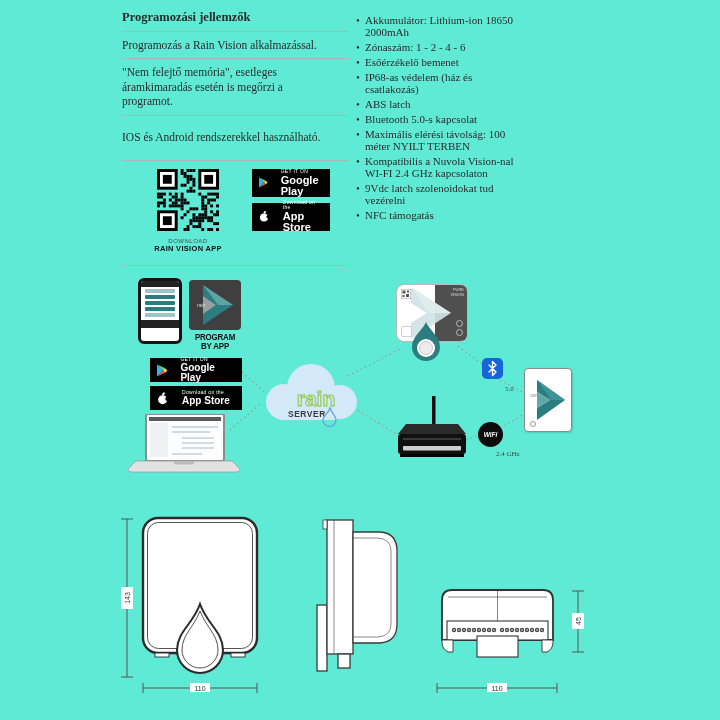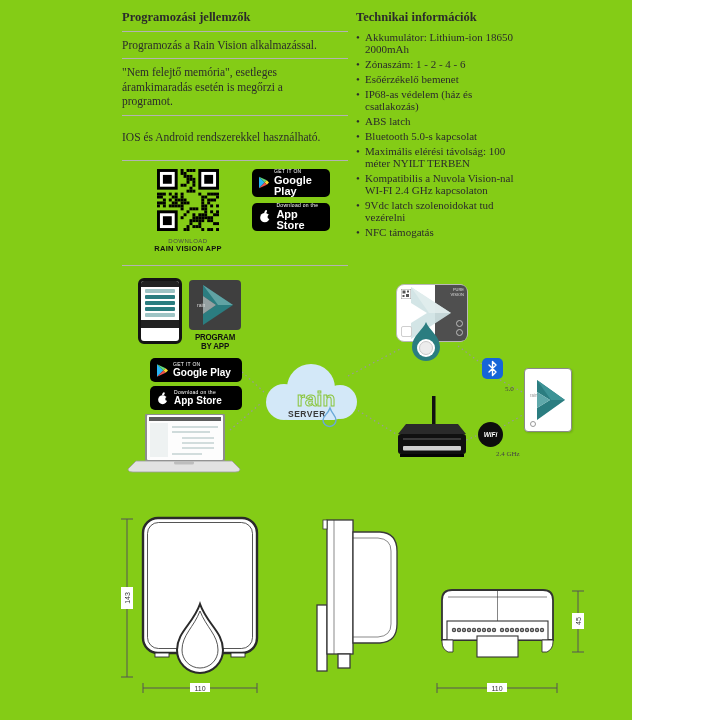--- a/index.html
+++ b/index.html
@@ -1,37 +1,37 @@
 <!DOCTYPE html>
 <html><head>
 <meta charset="utf-8">
 <style>
   html,body{margin:0;padding:0;background:#fff;}
-  .sheet{position:relative;width:632px;height:720px;background:#84cc16;overflow:hidden;
+  .sheet{position:relative;width:720px;height:720px;background:#5eead4;overflow:hidden;
          font-family:"Liberation Serif", serif;color:#2b2b2b;}
   
   .col-left{position:absolute;left:122px;top:8px;width:226px;}
   .col-right{position:absolute;left:356px;top:8px;width:238px;}
   .h-head{font-size:12.5px;font-weight:bold;margin:2px 0 6px 0;}
   .rule{border:none;border-top:1px solid #b3b3b3;margin:6px 0;}
   .para{font-size:11.5px;line-height:1.25;margin:4px 0;}
   .blist{list-style:none;margin:6px 0 0 0;padding:0;}
   .blist li{position:relative;padding-left:9px;font-size:11px;line-height:1.12;
             margin-bottom:2.5px;width:152px;}
   .blist li::before{content:"\2022";position:absolute;left:0;top:0;}
   
   .qr-row{display:flex;margin-top:8px;align-items:flex-start;}
   .qr-block{width:96px;text-align:center;margin-left:18px;}
   .qr-cap1{font-family:"Liberation Sans",sans-serif;font-size:6px;color:#4a4a4a;
            letter-spacing:.5px;margin-top:3px;}
   .qr-cap2{font-family:Liberation Sans, sans-serif;font-size:7.5px;font-weight:bold;
            color:#111;letter-spacing:.3px;}
   .badge-col{display:flex;flex-direction:column;gap:6px;margin-left:16px;}
-  .badge{background:#000;border-radius:5px;color:#fff;display:flex;align-items:center;
-         padding:10px 7px;box-sizing:border-box;font-family:"Liberation Sans",sans-serif;}
+  .badge{background:#000;border-radius:0;color:#fff;display:flex;align-items:center;
+         padding:10px 7px;box-sizing:border-box;font-family:"Liberation Sans",sans-serif;gap:8px;}
   .badge.sz-l{width:78px;height:28px;}
   .badge.sz-d{width:92px;height:24px;}
   .badge .btxt{margin-left:5px;line-height:1;}
   .badge .l1{font-size:5px;letter-spacing:.3px;display:block;}
   .badge .l2{font-size:11px;font-weight:bold;display:block;margin-top:1px;}
   .badge.sz-d .l2{font-size:10px;}
   
   .diagram{position:absolute;left:110px;top:272px;width:490px;height:215px;}
   .diagram .abs{position:absolute;}
   .links{position:absolute;left:0;top:0;}
@@ -251,21 +251,20 @@
               <span class="l1">Download on the</span>
               <span class="l2">App Store</span>
             </span>
         </div>
       </div>
     </div>
     <hr class="rule" style="margin-top:12px">
   </div>
 
   <div class="col-right">
-    <div class="h-head">Technikai információk</div>
     <ul class="blist">
       <li>Akkumulátor: Lithium-ion 18650 2000mAh</li>
       <li>Zónaszám: 1 - 2 - 4 - 6</li>
       <li>Esőérzékelő bemenet</li>
       <li>IP68-as védelem (ház és csatlakozás)</li>
       <li>ABS latch</li>
       <li>Bluetooth 5.0-s kapcsolat</li>
       <li>Maximális elérési távolság: 100 méter NYILT TERBEN</li>
       <li style="width:160px">Kompatibilis a Nuvola Vision-nal WI-FI 2.4 GHz kapcsolaton</li>
       <li>9Vdc latch szolenoidokat tud vezérelni</li>

